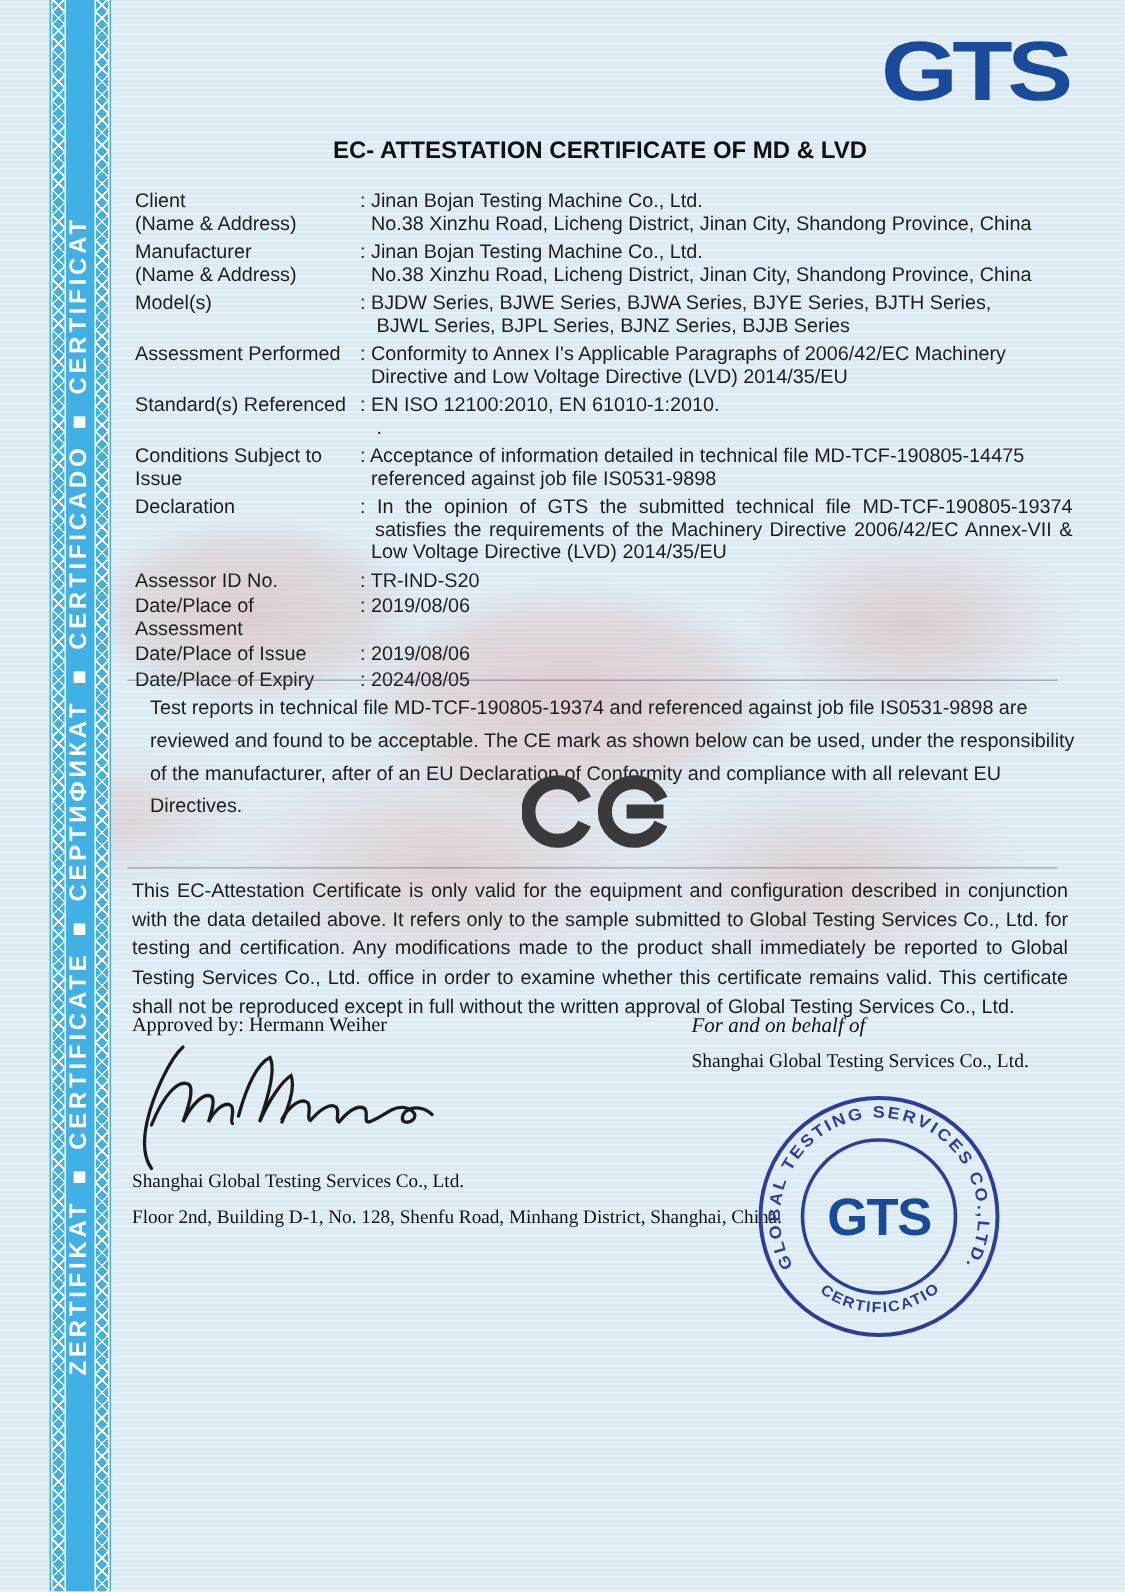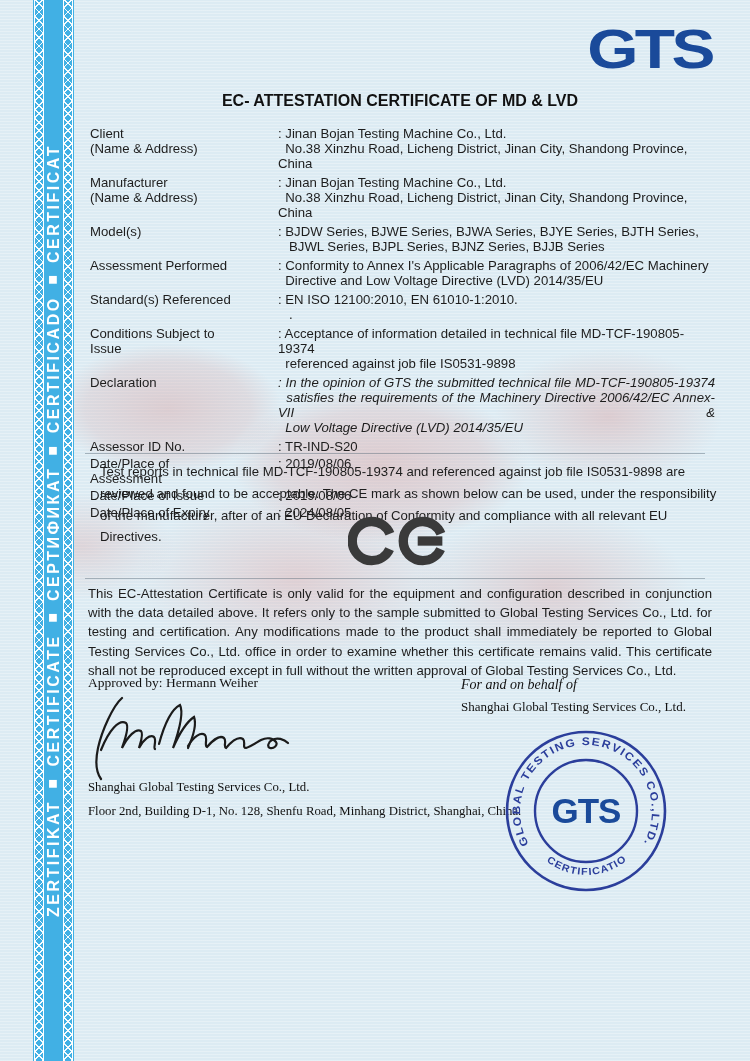--- a/index.html
+++ b/index.html
@@ -49,24 +49,24 @@
     font-weight:bold; font-size:54px; color:#1a4a9a; letter-spacing:-3px;
     transform:scale(1.22,1.04); transform-origin:center top;
   }
 
   .title {
     position:absolute; left:90px; top:92px; width:620px; text-align:center;
     font-weight:bold; font-size:16px; color:#111;
   }
 
   .fields { position:absolute; left:90px; top:126px; width:625px; font-size:13.2px; color:#1d1d1d; }
-  .frow { display:grid; grid-template-columns:150px 1fr; margin-bottom:2px;gap:38px; }
+  .frow { display:grid; grid-template-columns:150px 1fr; margin-bottom:2px; }
   .flabel div, .fvalue div { line-height:15px; white-space:pre-wrap; }
   .frow.gap { margin-bottom:4px; }
-  .fvalue.justify div { text-align:justify; text-align-last:justify;font-style:italic; }
+  .fvalue.justify div { text-align:justify; text-align-last:justify; }
   .fvalue.justify div:last-child { text-align-last:left; }
 
   .divider { position:absolute; left:85px; width:620px; height:0; border-top:1px solid rgba(90,108,122,.45); }
   .div1 { top:453px; }
   .div2 { top:578px; }
 
   .para { position:absolute; left:88px; width:624px; color:#1d1d1d; }
   .para1 { top:461px; font-size:13.2px; line-height:21.8px;margin-left:12px; }
   .para2 { top:584px; font-size:13.2px; line-height:19.2px; text-align:justify; }
 
@@ -144,21 +144,21 @@
       <div class="fvalue">
         <div>: EN ISO 12100:2010, EN 61010-1:2010.</div>
         <div>   .</div>
       </div>
     </div>
     <div class="frow gap">
       <div class="flabel">
           <div>Conditions Subject to Issue</div>
         </div>
       <div class="fvalue">
-        <div>: Acceptance of information detailed in technical file MD-TCF-190805-19374</div>
+        <div>: Acceptance of information detailed in technical file MD-TCF-190805-14475</div>
         <div>  referenced against job file IS0531-9898</div>
       </div>
     </div>
     <div class="frow gap">
       <div class="flabel">
           <div>Declaration</div>
         </div>
       <div class="fvalue justify">
         <div>: In the opinion of GTS the submitted technical file MD-TCF-190805-19374</div>
         <div>  satisfies the requirements of the Machinery Directive 2006/42/EC Annex-VII &amp;</div>

